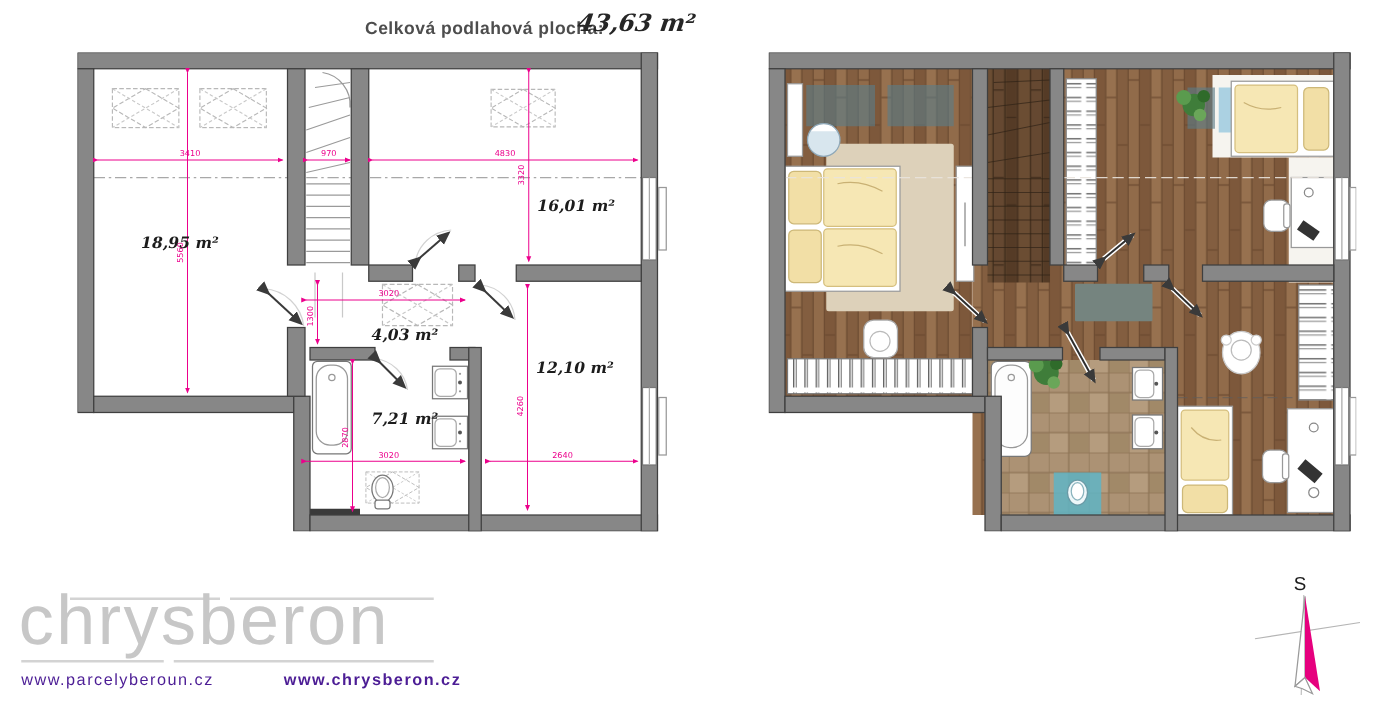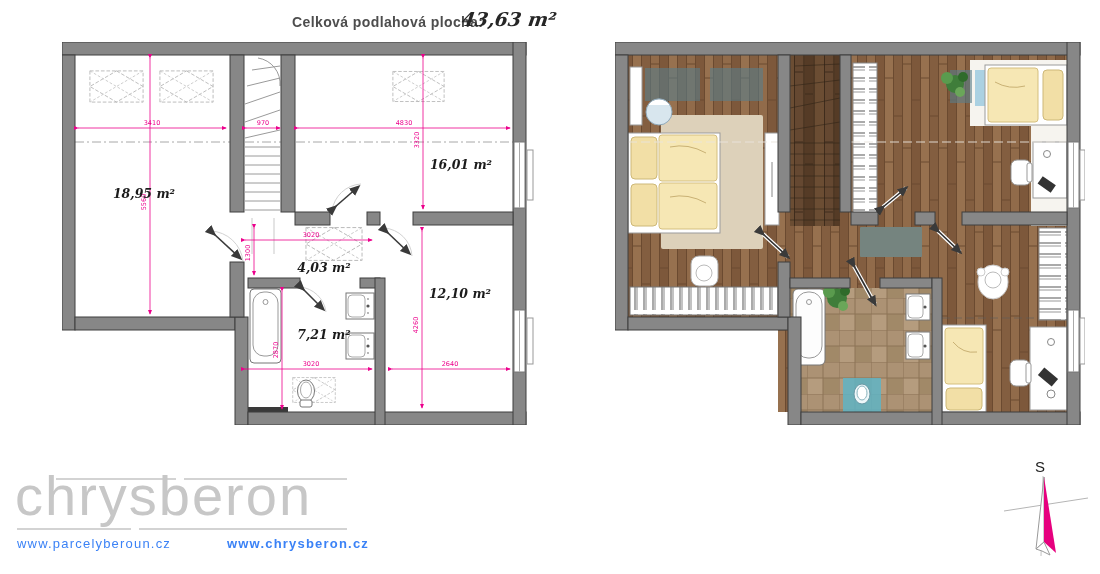--- a/index.html
+++ b/index.html
@@ -6,21 +6,21 @@
   .canvas{position:relative;width:1100px;height:574px;background:#fff;overflow:hidden;
           font-family:"Liberation Sans",sans-serif;}
   .abs{position:absolute;}
   
   .hdr-label{left:292px;top:14px;font-size:14px;letter-spacing:.4px;color:#4d4d4d;font-weight:bold;}
   .hdr-value{left:462px;top:8px;font-size:19px;color:#262626;font-family:"DejaVu Serif",serif;
              font-style:italic;font-weight:600;transform:skewX(-8deg);}
   
   .logo-word{left:15px;top:468px;font-size:56px;line-height:1;color:#c7c7c7;letter-spacing:2px;}
   .logo-line{height:2px;background:#d3d3d3;}
-  .url{top:536px;font-size:13px;letter-spacing:1.2px;color:#3b82f6;}
+  .url{top:536px;font-size:13px;letter-spacing:1.2px;color:#4c1d95;}
   .url-left{left:17px;}
   .url-right{left:227px;font-weight:bold;}
   
   .compass-label{font-size:15px;fill:#1c1c1c;font-family:"Liberation Sans",sans-serif;}
   svg{display:block;}
   text{user-select:none;}
   .dimtxt{font-size:6.5px;fill:#ec008c;font-family:"DejaVu Sans",sans-serif;}
   .roomtxt{font-size:12.5px;fill:#1c1c1c;font-family:"DejaVu Serif",serif;font-style:italic;font-weight:600;}
 </style>
 </head>

